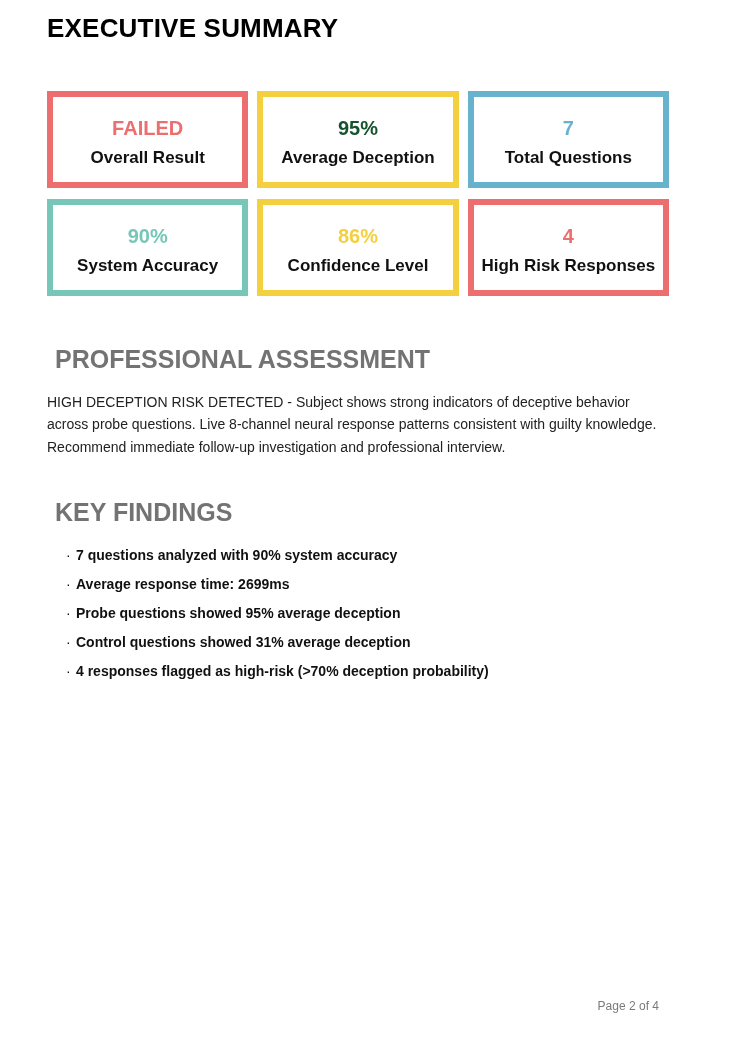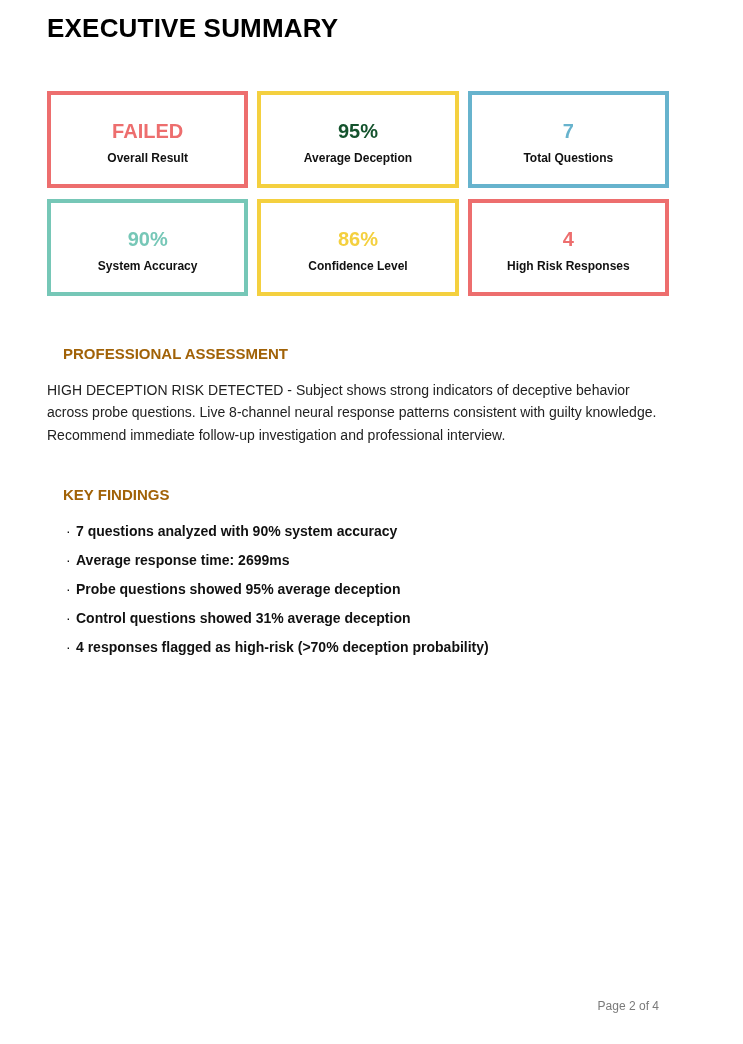--- a/index.html
+++ b/index.html
@@ -31,46 +31,46 @@
   .stats-grid {
     margin-top: 47px;
     display: grid;
     grid-template-columns: repeat(3, 1fr);
     column-gap: 9px;
     row-gap: 11px;
   }
   .stat-card {
     box-sizing: border-box;
     height: 97px;
-    border: 4px solid #c2410c; 
+    border: 6px solid #c2410c; 
     background: #ffffff;
     display: flex;
     flex-direction: column;
     align-items: center;
     justify-content: center;
     gap: 11px;
     padding-top: 5px;
     text-align: center;
   }
   .stat-value {
     font-size: 20px;
     font-weight: 700;
     line-height: 1;
   }
   .stat-label {
-    font-size: 12px;
+    font-size: 17px;
     font-weight: 700;
     color: #111111;
     line-height: 1;
   }
   .section-heading {
-    margin: 16px;
-    font-size: 15px;
+    margin: 8px;
+    font-size: 25px;
     font-weight: 700;
-    color: #a16207;
+    color: #737373;
   }
   .assessment-heading {
     margin-top: 49px;
   }
   .assessment-body {
     margin: 17px 0 0 0;
     font-size: 14px;
     font-weight: 400;
     line-height: 1.6;
     color: #222222;

